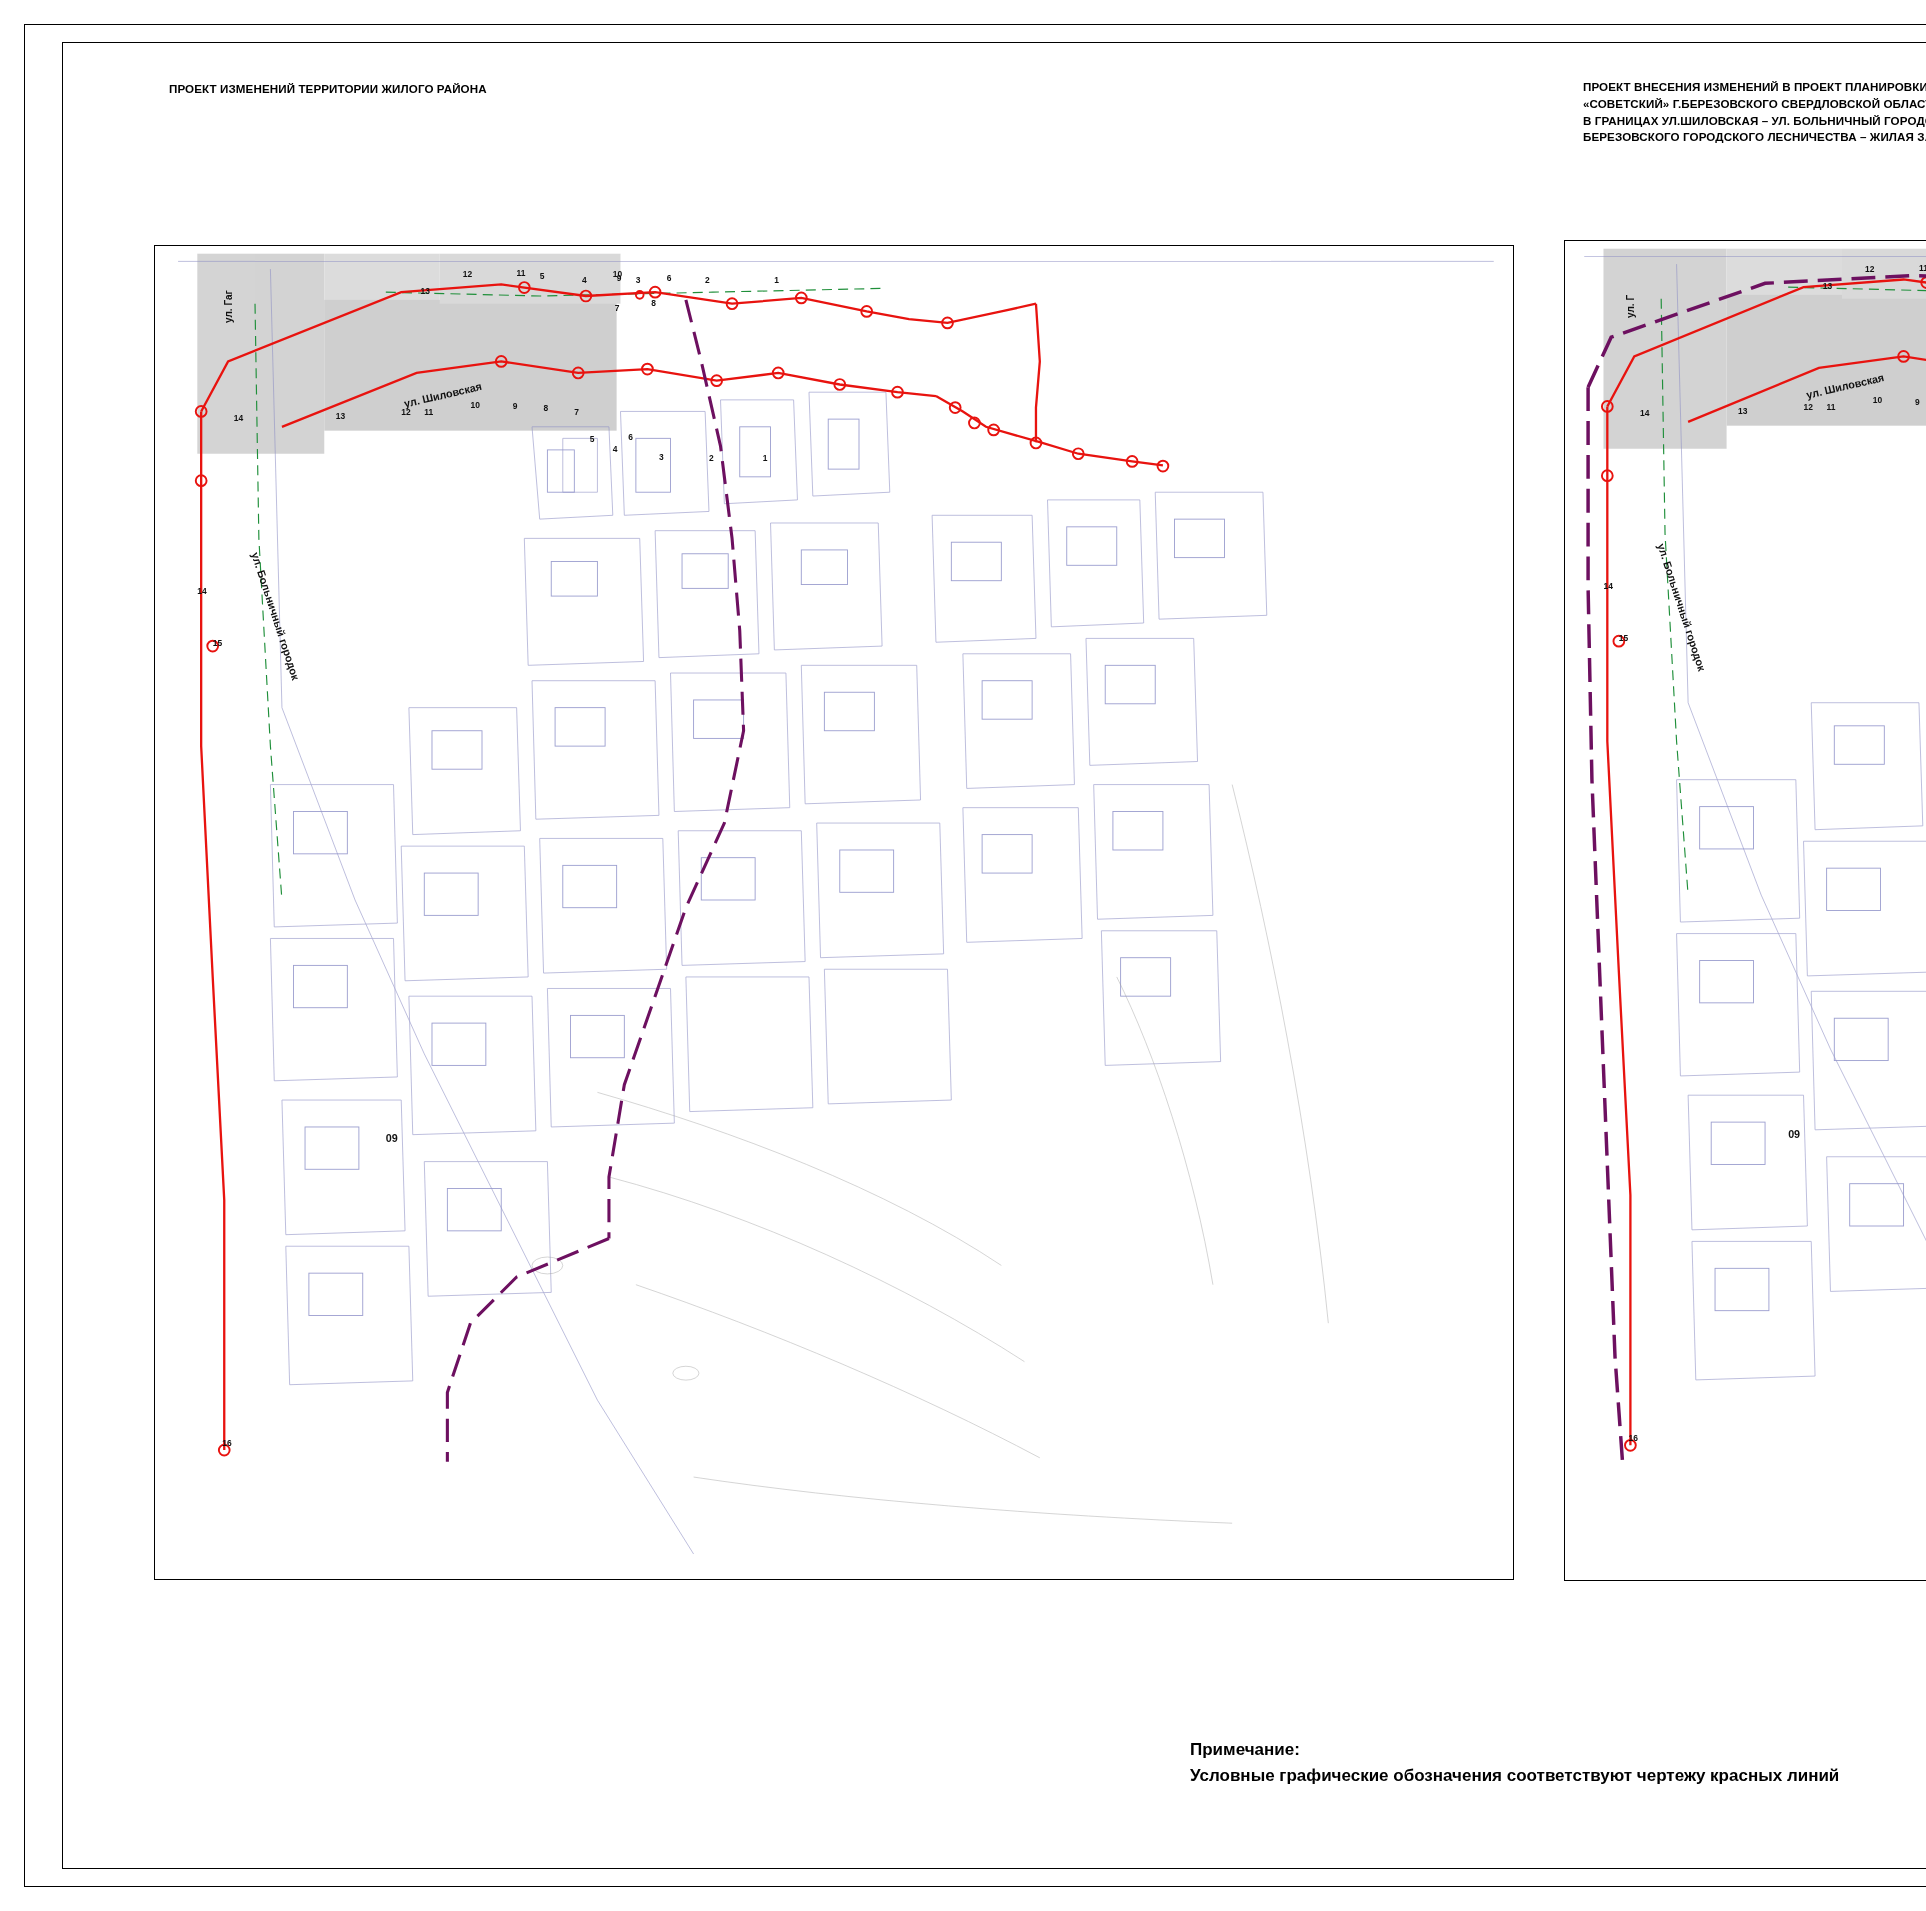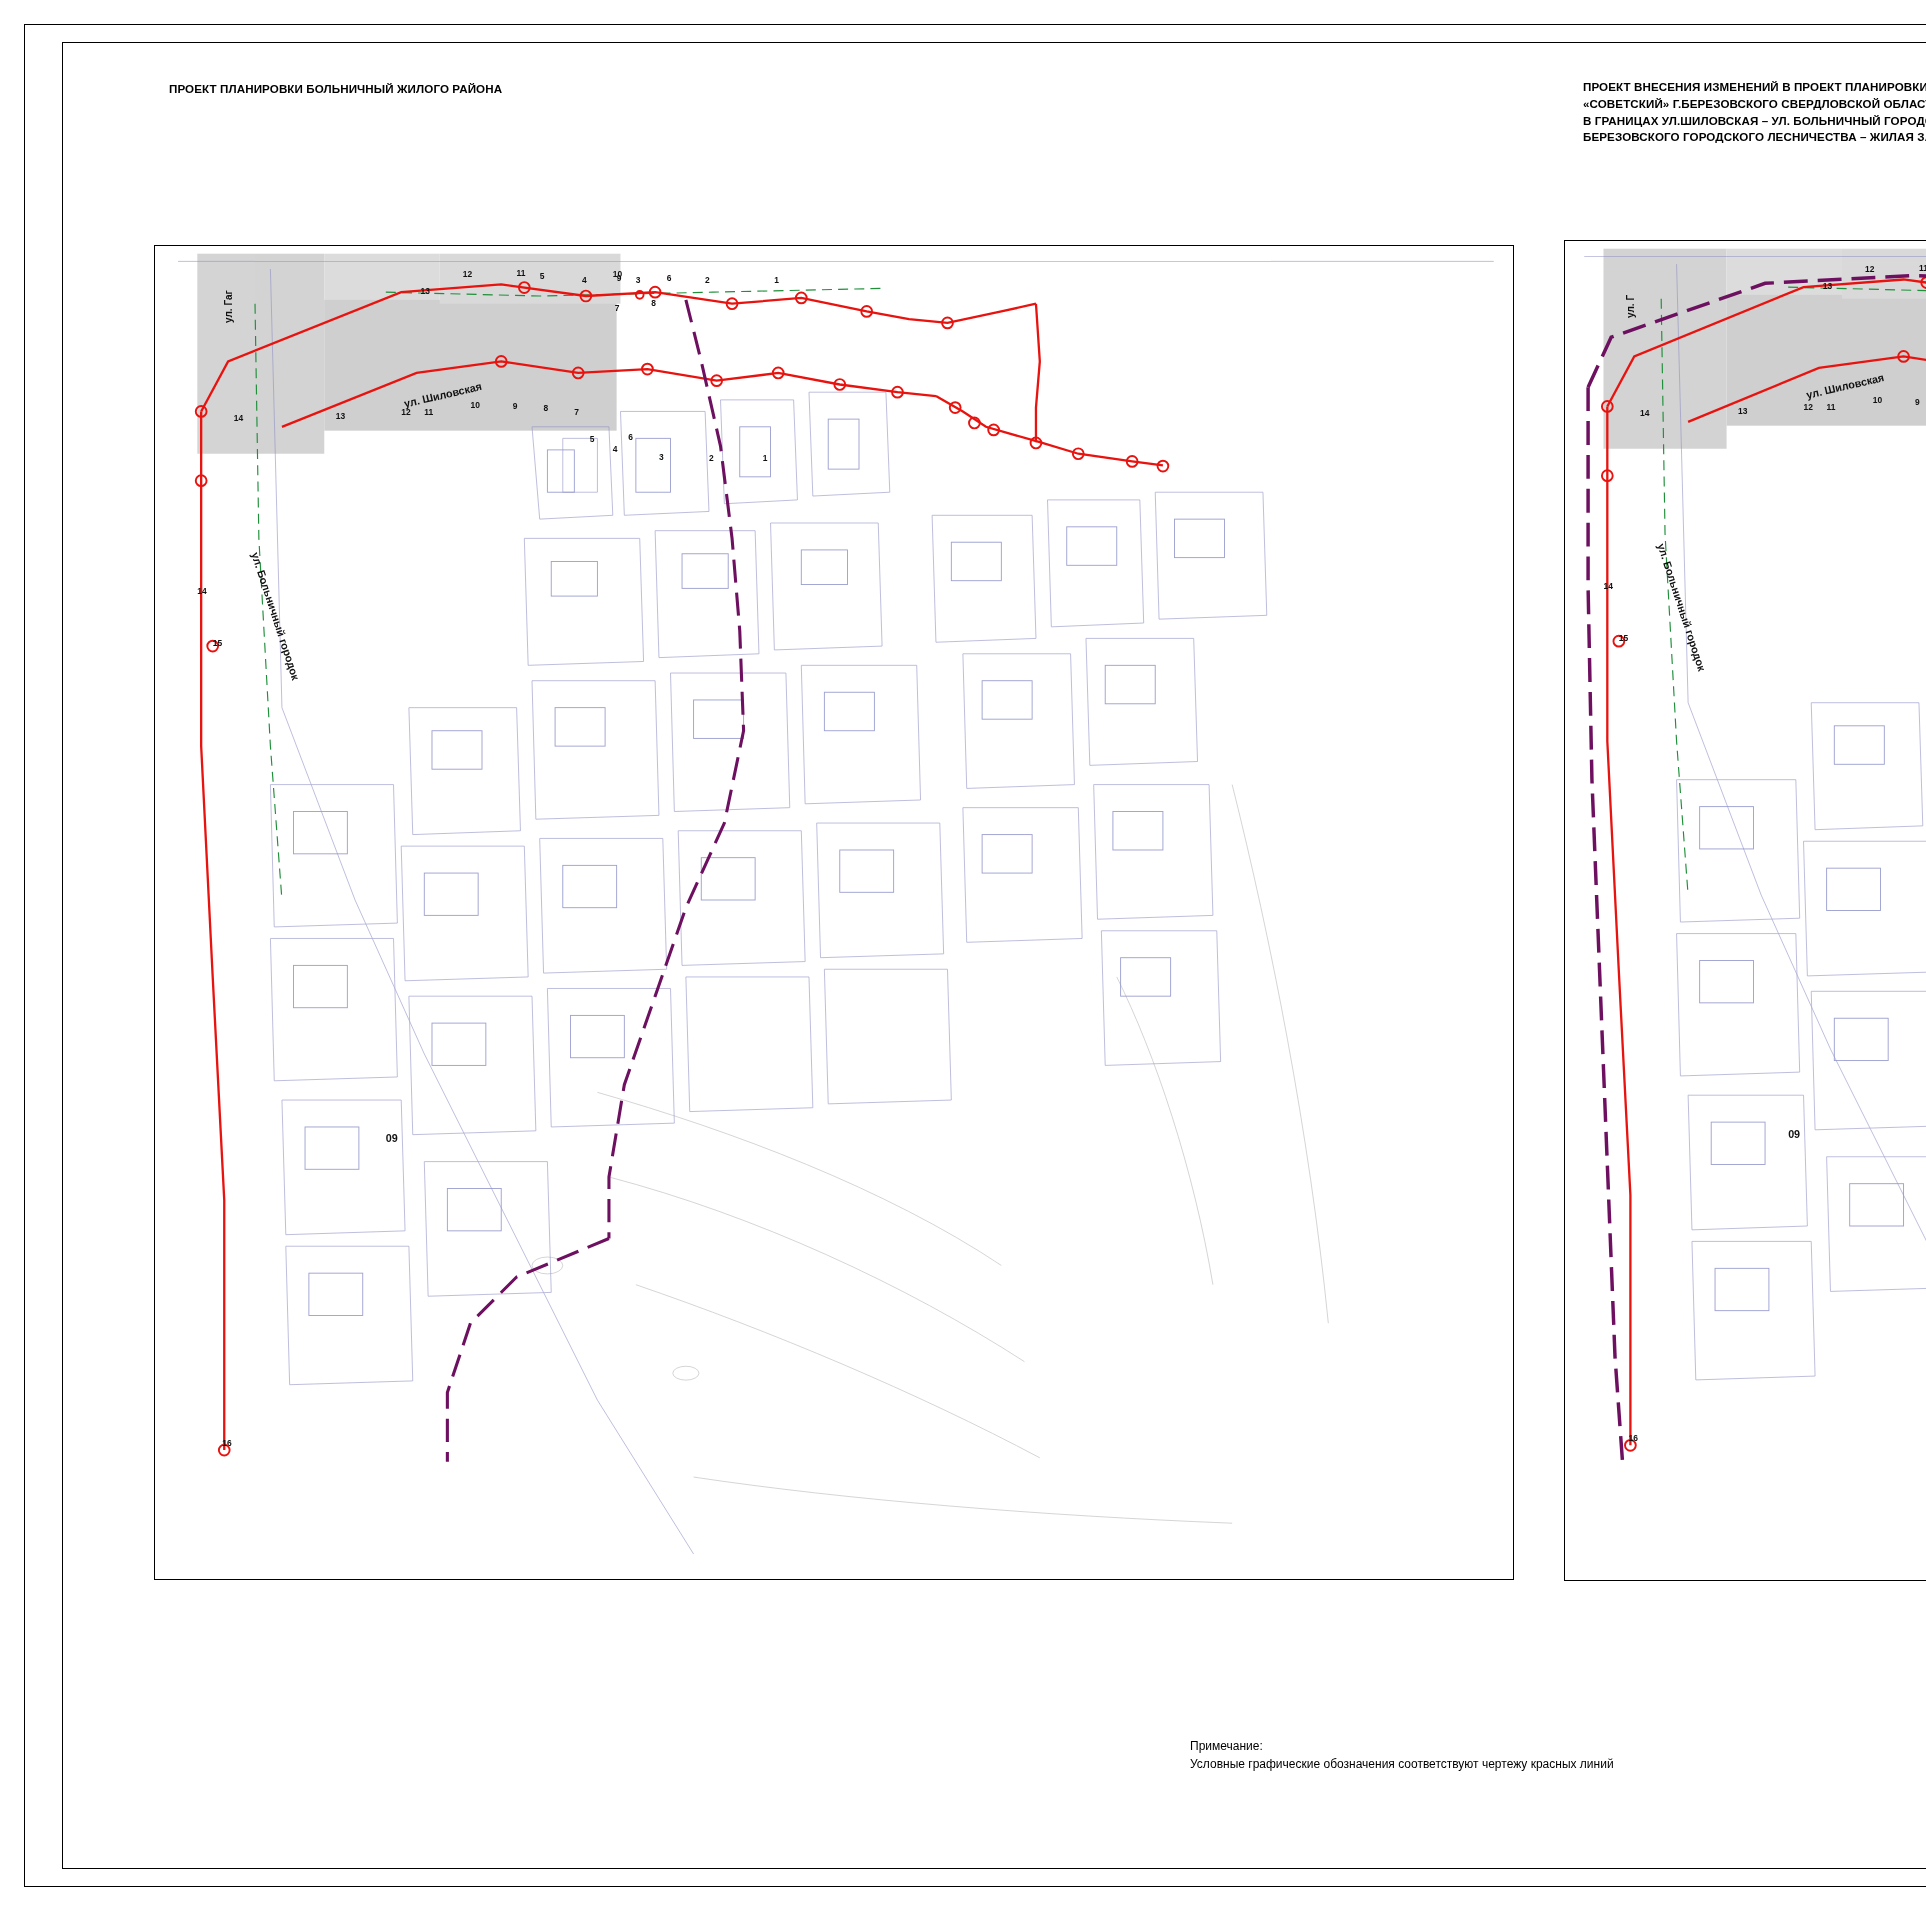--- a/index.html
+++ b/index.html
@@ -44,33 +44,33 @@
   }
   #map-left{left:154px;top:245px;width:1360px;height:1335px;}
   #map-right{left:1564px;top:240px;width:1337px;height:1341px;}
 
   .map-canvas{position:absolute;left:0;top:0;width:100%;height:100%;}
 
   
   #note{
     position:absolute;
     left:1190px;top:1737px;
-    font-size:12px;font-weight:normal;color:#000;line-height:1.5;
+    font-size:17px;font-weight:bold;color:#000;line-height:1.5;
   }
 </style>
 </head>
 <body>
 
 <div class="sheet">
 
   <div class="outer-border"></div>
   <div class="inner-border"></div>
 
   <div class="title-block" id="title-left">
-    <div>ПРОЕКТ ПЛАНИРОВКИ БОЛЬНИЧНЫЙ ЖИЛОГО РАЙОНА</div>
+    <div>ПРОЕКТ ИЗМЕНЕНИЙ ТЕРРИТОРИИ ЖИЛОГО РАЙОНА</div>
   </div>
 
   <div class="title-block" id="title-right">
     <div>ПРОЕКТ ВНЕСЕНИЯ ИЗМЕНЕНИЙ В ПРОЕКТ ПЛАНИРОВКИ ТЕРРИТОРИИ ЖИЛОГО РАЙОНА</div>
     <div>«СОВЕТСКИЙ» Г.БЕРЕЗОВСКОГО СВЕРДЛОВСКОЙ ОБЛАСТИ, В ЧАСТИ ТЕРРИТОРИИ</div>
     <div>В ГРАНИЦАХ УЛ.ШИЛОВСКАЯ – УЛ. БОЛЬНИЧНЫЙ ГОРОДОК – ГРАНИЦА</div>
     <div>БЕРЕЗОВСКОГО ГОРОДСКОГО ЛЕСНИЧЕСТВА – ЖИЛАЯ ЗАСТРОЙКА ПО УЛ. МАРШАЛА ЖУКОВА</div>
   </div>
 
   <div class="map-frame" id="map-left">

